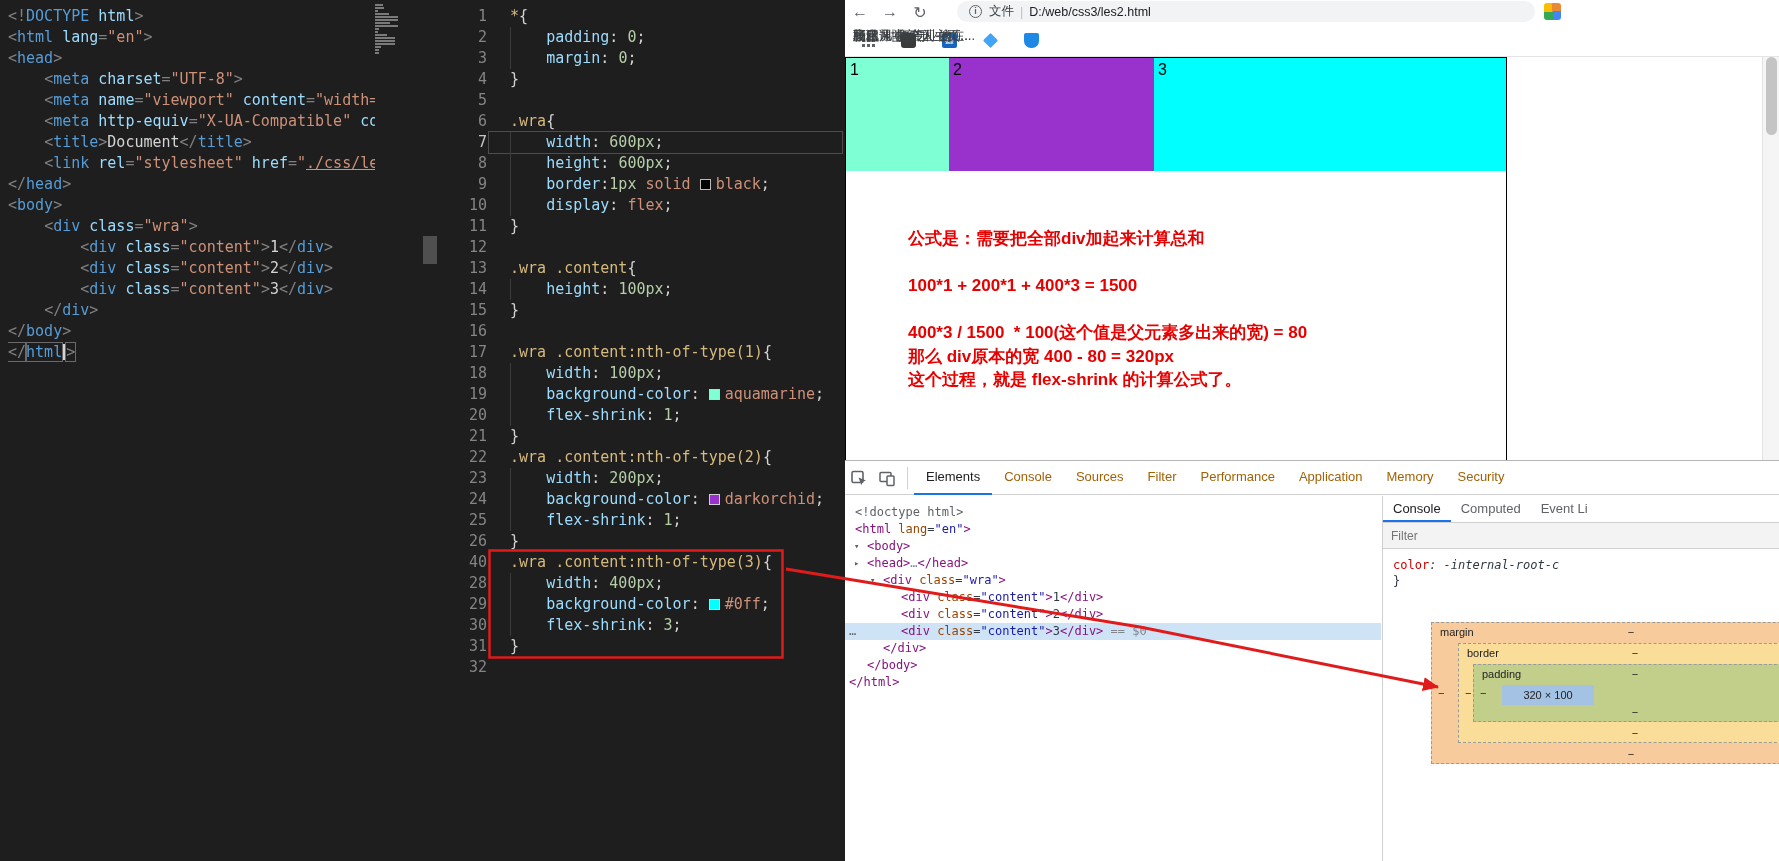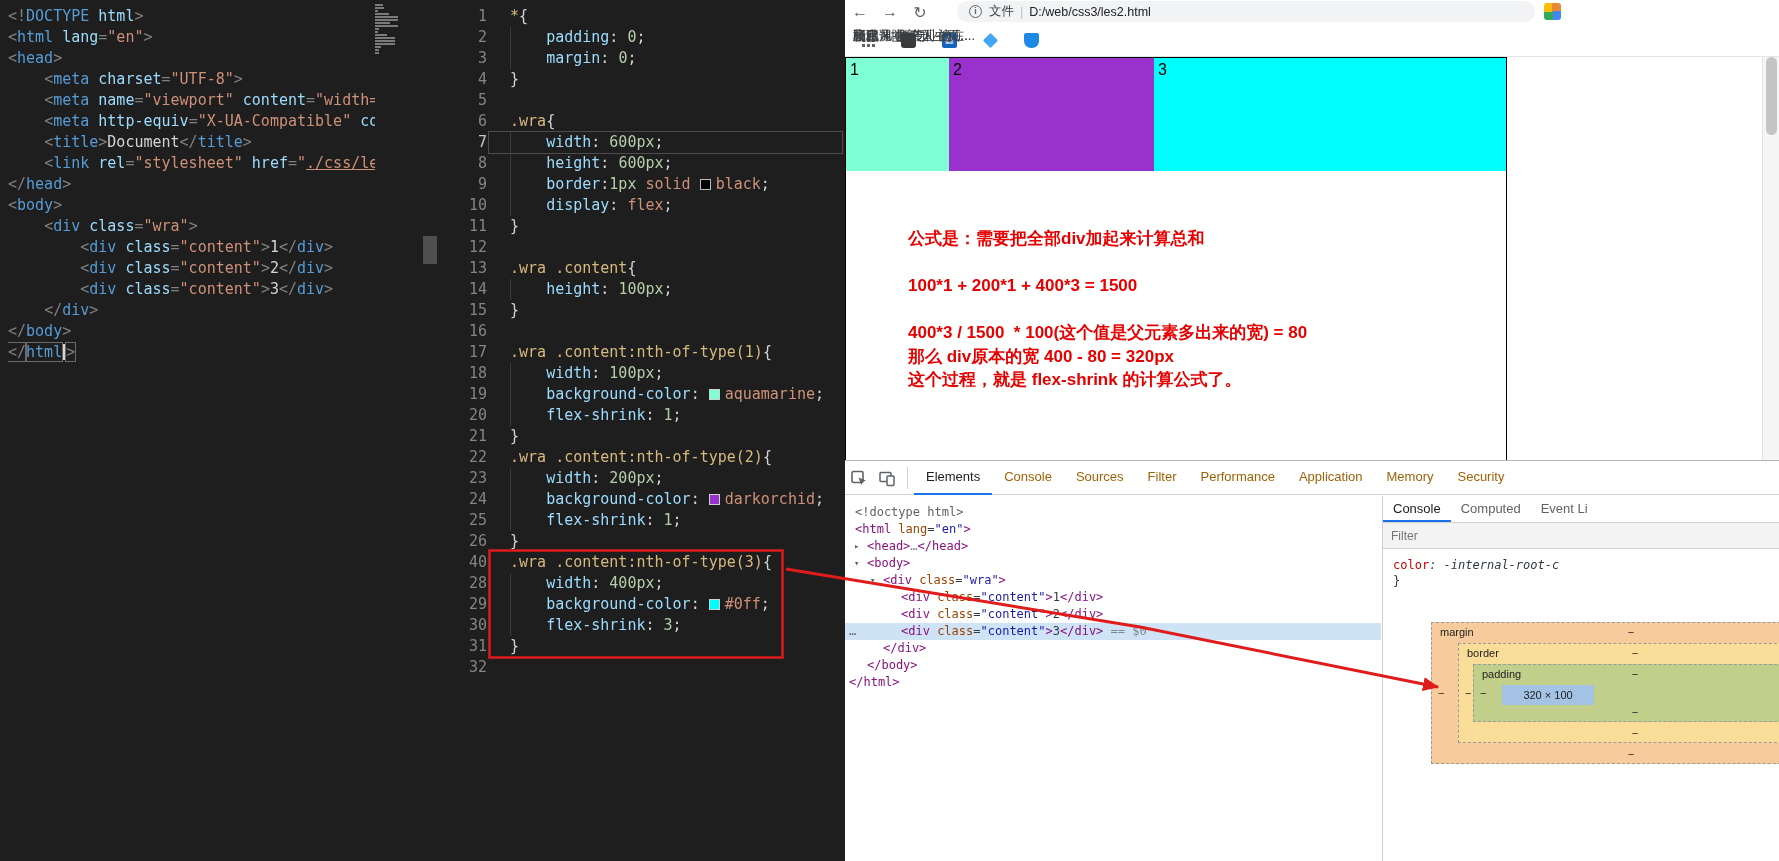--- a/index.html
+++ b/index.html
@@ -244,22 +244,22 @@
           <div class="dt-tab">Application</div>
           <div class="dt-tab">Memory</div>
           <div class="dt-tab">Security</div>
         </div>
     </div>
 
     <div id="dom-pane">
       <div id="dom-tree">
           <div class="dl" style="padding-left: 10px;"><span class="tk-dc">&lt;!doctype html&gt;</span></div>
           <div class="dl" style="padding-left: 10px;"><span class="tk-dg">&lt;html </span><span class="tk-da">lang</span><span class="tk-dt">=</span><span class="tk-dv">"en"</span><span class="tk-dg">&gt;</span></div>
+          <div class="dl" style="padding-left: 22px;"><span class="dtri">▾</span><span class="tk-dg">&lt;body&gt;</span></div>
           <div class="dl" style="padding-left: 22px;"><span class="dtri">▸</span><span class="tk-dg">&lt;head&gt;</span><span class="tk-dm">…</span><span class="tk-dg">&lt;/head&gt;</span></div>
-          <div class="dl" style="padding-left: 22px;"><span class="dtri">▾</span><span class="tk-dg">&lt;body&gt;</span></div>
           <div class="dl" style="padding-left: 38px;"><span class="dtri">▾</span><span class="tk-dg">&lt;div </span><span class="tk-da">class</span><span class="tk-dt">=</span><span class="tk-dv">"wra"</span><span class="tk-dg">&gt;</span></div>
           <div class="dl" style="padding-left: 56px;"><span class="tk-dg">&lt;div </span><span class="tk-da">class</span><span class="tk-dt">=</span><span class="tk-dv">"content"</span><span class="tk-dg">&gt;</span><span class="tk-dt">1</span><span class="tk-dg">&lt;/div&gt;</span></div>
           <div class="dl" style="padding-left: 56px;"><span class="tk-dg">&lt;div </span><span class="tk-da">class</span><span class="tk-dt">=</span><span class="tk-dv">"content"</span><span class="tk-dg">&gt;</span><span class="tk-dt">2</span><span class="tk-dg">&lt;/div&gt;</span></div>
           <div class="dl dsel" style="padding-left: 56px;"><span class="ddotsbtn">…</span><span class="tk-dg">&lt;div </span><span class="tk-da">class</span><span class="tk-dt">=</span><span class="tk-dv">"content"</span><span class="tk-dg">&gt;</span><span class="tk-dt">3</span><span class="tk-dg">&lt;/div&gt;</span><span class="tk-dm"> == $0</span></div>
           <div class="dl" style="padding-left: 38px;"><span class="tk-dg">&lt;/div&gt;</span></div>
           <div class="dl" style="padding-left: 22px;"><span class="tk-dg">&lt;/body&gt;</span></div>
           <div class="dl" style="padding-left: 4px;"><span class="tk-dg">&lt;/html&gt;</span></div>
         </div>
     </div>
 

